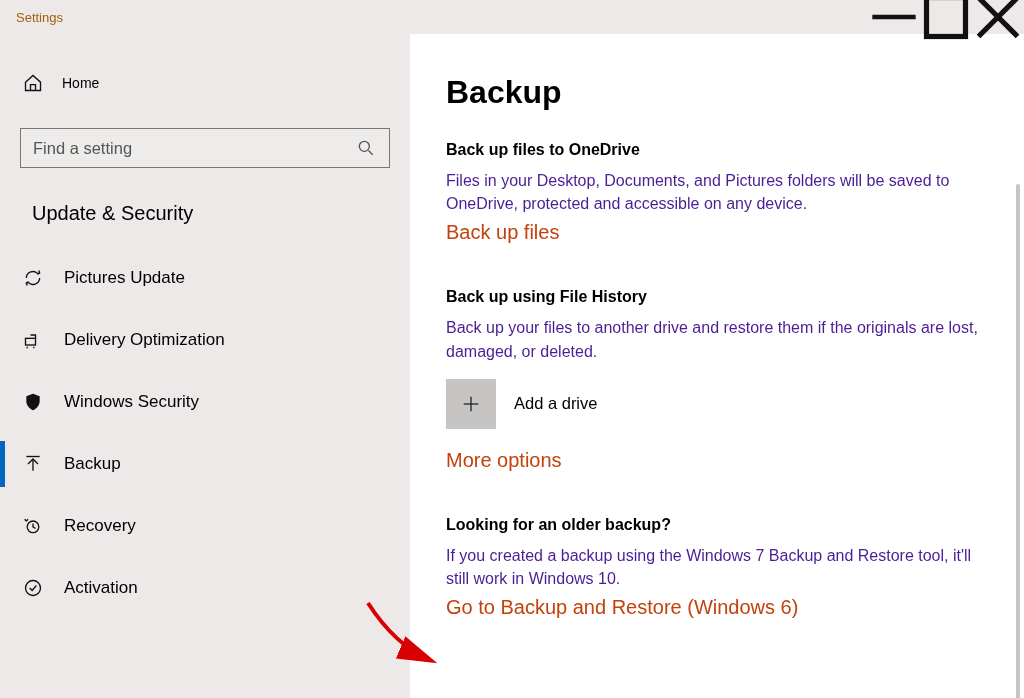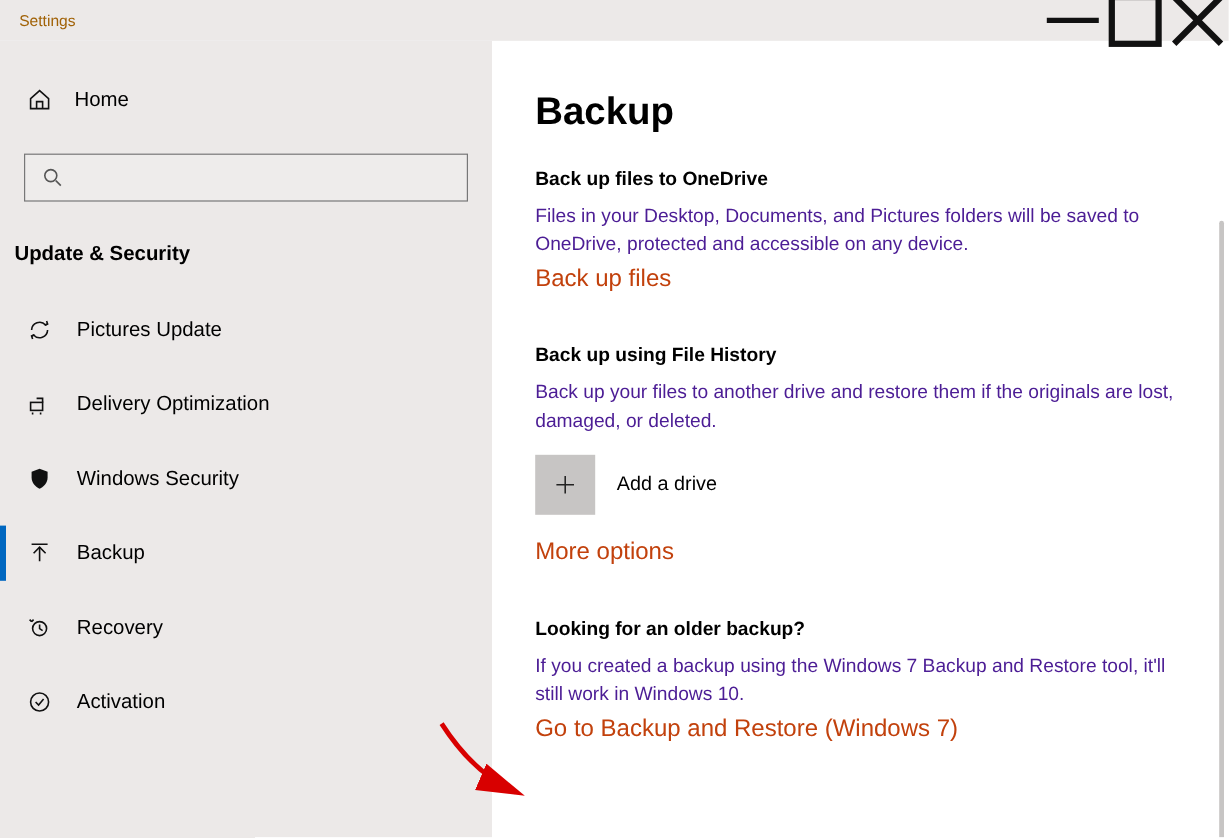--- a/index.html
+++ b/index.html
@@ -54,21 +54,21 @@
     display: flex;
     flex-direction: column;
   }
   .home-row {
     display: flex;
     align-items: center;
     height: 58px;
     padding-left: 22px;
     gap: 18px;
   }
-  .home-row .lbl { font-size: 17px; }
+  .home-row .lbl { font-size: 14px; }
   .search-wrap {
     margin: 16px 20px 0 20px;
   }
   .search-box {
     border: 1px solid #777;
     background: #eeeceb;
     height: 40px;
     display: flex;
     align-items: center;
     padding: 0 12px;
@@ -76,23 +76,23 @@
   .search-box input {
     border: none;
     outline: none;
     background: transparent;
     font-size: 16.5px;
     flex: 1;
     color: #555;
   }
   .search-box input::placeholder { color: #555; }
   .category {
-    font-size: 17px;
-    font-weight: 700;
-    padding: 34px 0 22px 12px;
+    font-size: 20px;
+    font-weight: 400;
+    padding: 34px 0 22px 32px;
   }
   .nav-list { display: flex; flex-direction: column; }
   .nav-item {
     display: flex;
     align-items: center;
     height: 62px;
     padding-left: 22px;
     gap: 20px;
     position: relative;
   }
@@ -199,20 +199,21 @@
           <svg viewBox="0 0 24 24" fill="none" stroke="#111" stroke-width="1.6">
               <path d="M3 11 L12 3 L21 11 V21 H3 Z"></path>
               <path d="M9 21 V14 H15 V21"></path>
             </svg>
         </span>
         <span class="lbl">Home</span>
       </div>
 
       <div class="search-wrap">
         <div class="search-box">
+          <input type="text" placeholder="Find a setting" style="">
           <span class="icon">
             <svg viewBox="0 0 24 24" fill="none" stroke="#555" stroke-width="1.6">
                 <circle cx="10" cy="10" r="6"></circle>
                 <line x1="15" y1="15" x2="20" y2="20"></line>
               </svg>
           </span>
         </div>
       </div>
 
       <div class="category">Update &amp; Security</div>
@@ -306,21 +307,21 @@
               </svg>
           </div>
           <span style="font-size:16.5px;">Add a drive</span>
         </div>
         <a href="#" class="link">More options</a>
       </div>
 
       <div class="section" style="margin-bottom:0">
         <h2>Looking for an older backup?</h2>
         <p class="desc">If you created a backup using the Windows 7 Backup and Restore tool, it'll still work in Windows 10.</p>
-        <a href="#" class="link">Go to Backup and Restore (Windows 7)</a>
+        <a href="#" class="link">Go to Backup and Restore (Windows 6)</a>
       </div>
 
       <div class="scrollbar"></div>
     </div>
   </div>
 </div>
 
 <svg class="arrow-annot" style="left:360px; top:595px; width:90px; height:80px;">
   <defs>
     <marker id="ah" markerWidth="10" markerHeight="10" refX="8" refY="3" orient="auto">

